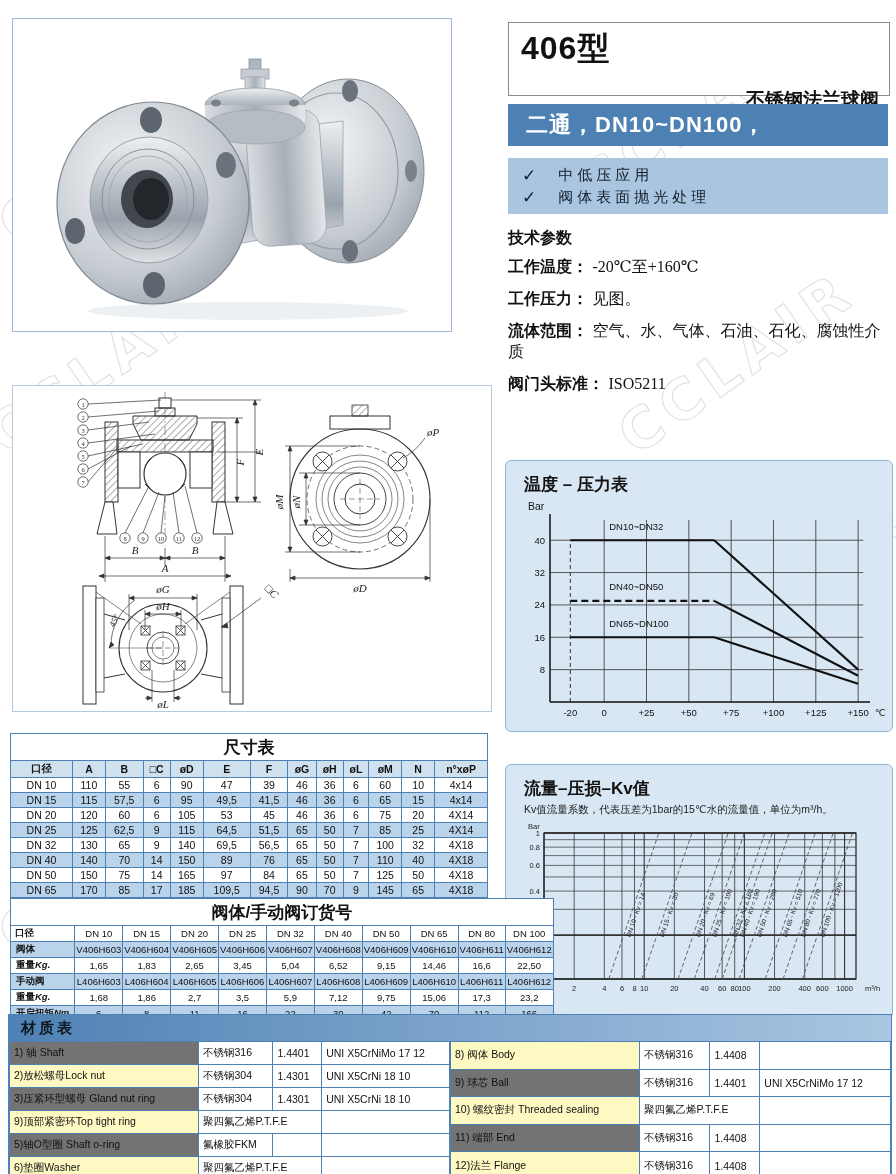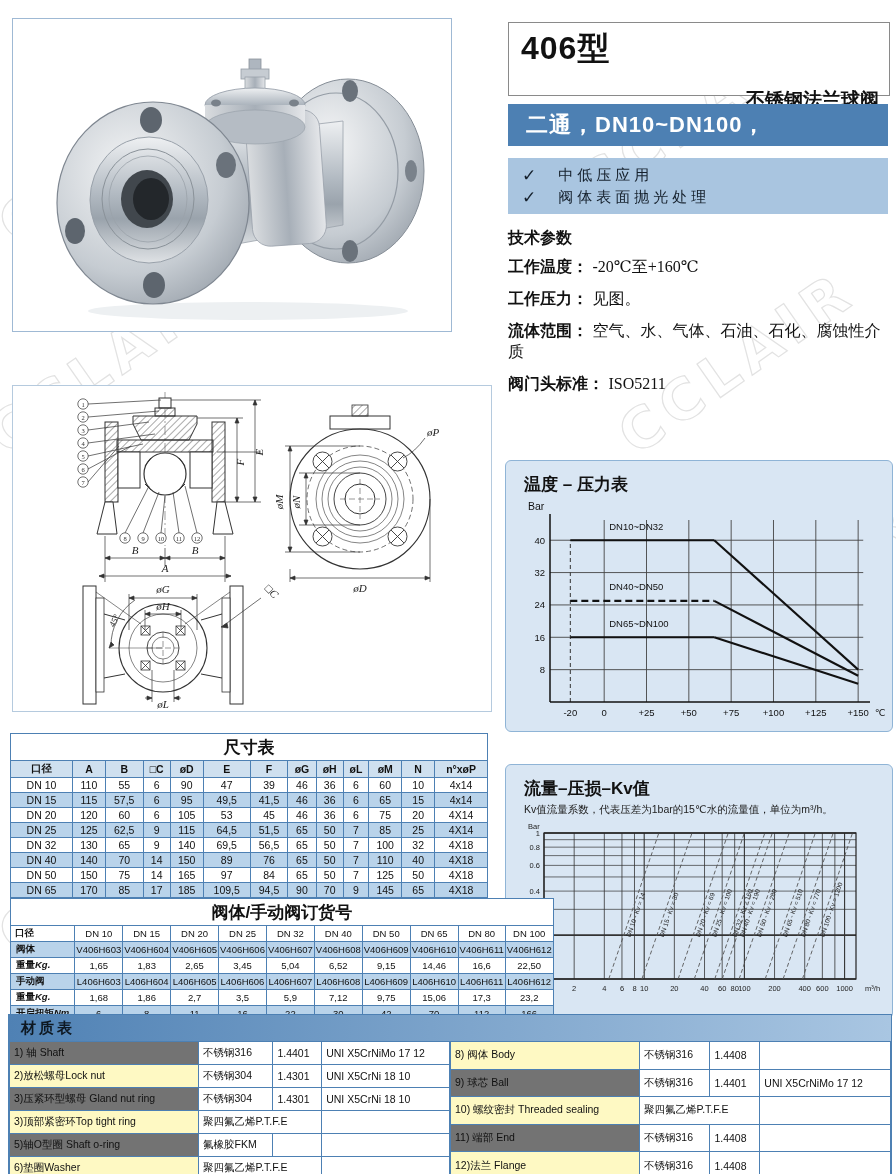--- a/index.html
+++ b/index.html
@@ -798,21 +798,21 @@
             <td class="mat-val">1.4301</td>
             <td class="mat-val">UNI X5CrNi 18 10</td>
           </tr>
           <tr>
             <td class="mat-label">3)压紧环型螺母 Gland nut ring</td>
             <td class="mat-val">不锈钢304</td>
             <td class="mat-val">1.4301</td>
             <td class="mat-val">UNI X5CrNi 18 10</td>
           </tr>
           <tr class="m-alt">
-            <td class="mat-label">3)顶部紧密环Top tight ring</td>
+            <td class="mat-label">9)顶部紧密环Top tight ring</td>
             <td class="mat-val" colspan="2">聚四氟乙烯P.T.F.E</td>
             <td class="mat-val"></td>
           </tr>
           <tr>
             <td class="mat-label">5)轴O型圈 Shaft o-ring</td>
             <td class="mat-val">氟橡胶FKM</td>
             <td class="mat-val"></td>
             <td class="mat-val"></td>
           </tr>
           <tr class="m-alt">

